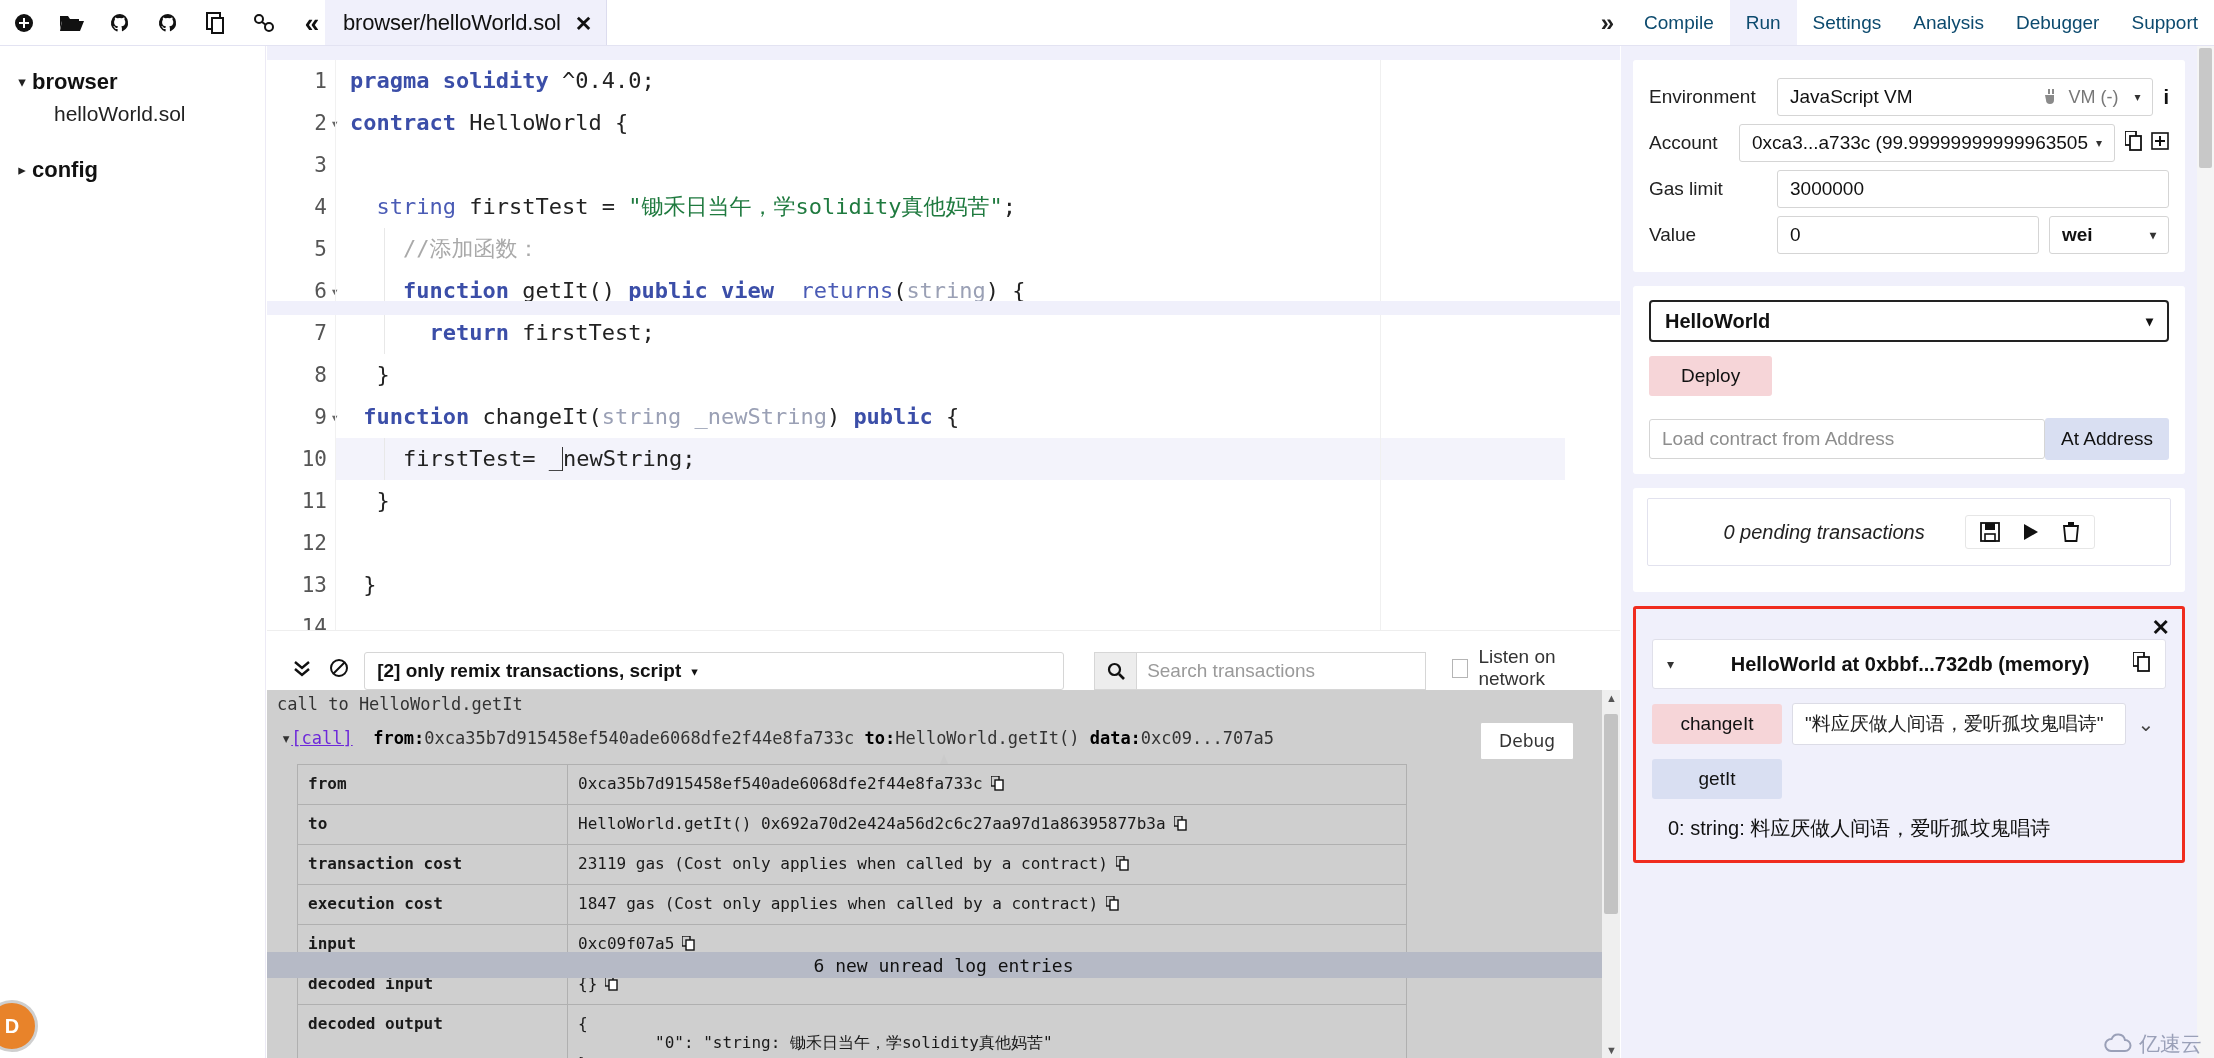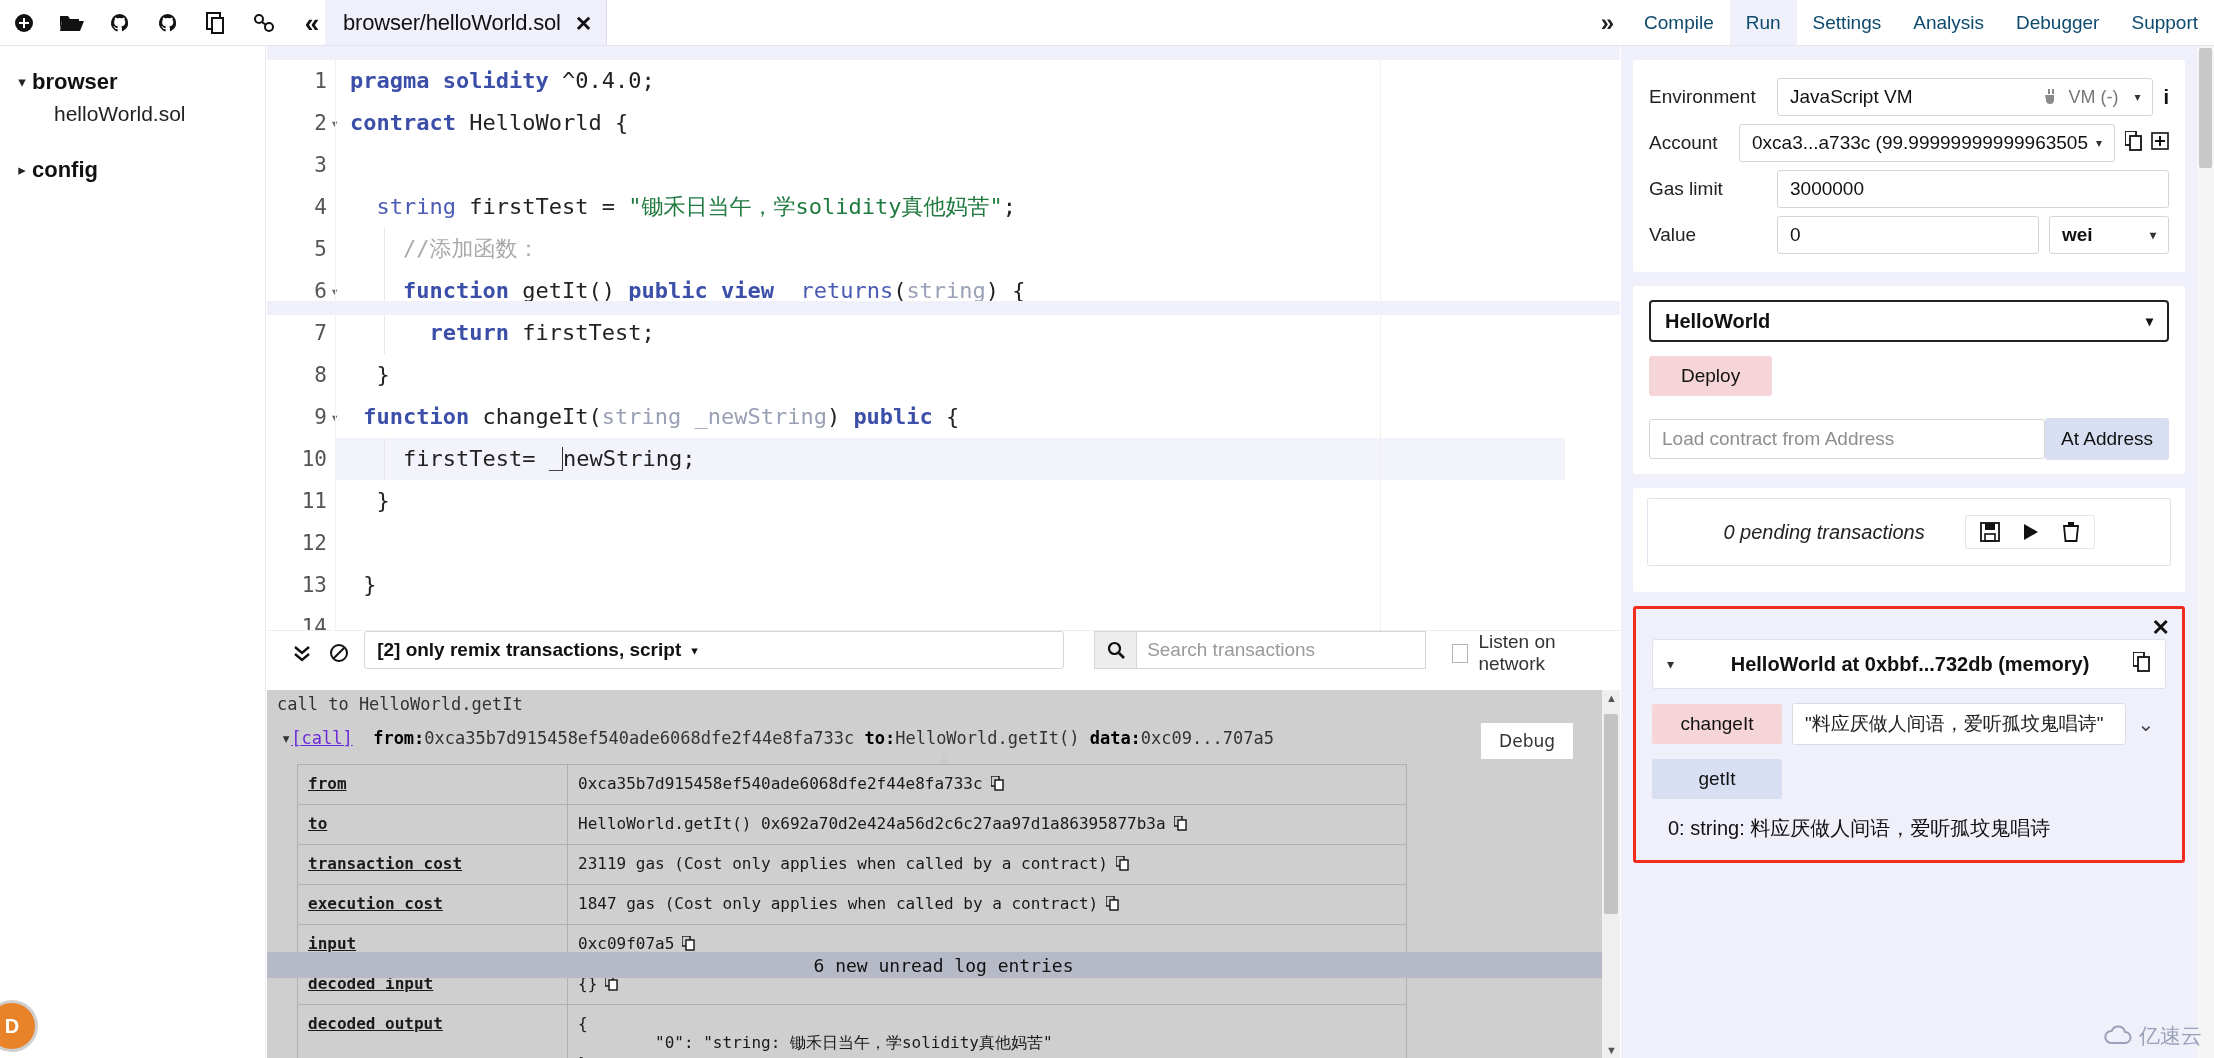--- a/index.html
+++ b/index.html
@@ -65,21 +65,21 @@
   .num { color: #222; }
   .ident { color: #222; }
   .indent-guide { position: absolute; width: 1px; background: #e8e8e8; }
   .caret { display:inline-block; width:1px; height:24px; background:#333; vertical-align:-5px; }
 
   .editor-vline { position: absolute; left: 1113px; top: 14px; width: 1px; height: 570px; background: #f0f0f0; }
   .editor-midstrip { position: absolute; left: 0; top: 255px; width: 1353px; height: 14px; background: #f0f0fb; }
 
   
   .terminal { position: absolute; left: 267px; top: 630px; width: 1353px; height: 428px; background: #fff; }
-  .term-toolbar { height: 60px; display: flex; align-items: flex-start; padding: 0 16px; border-top:1px solid #eee; }
+  .term-toolbar { height: 60px; display: flex; align-items: flex-end; padding: 0 16px; border-top:1px solid #eee; }
   .term-ic { width: 44px; height: 44px; display: flex; align-items: center; justify-content: center; cursor: pointer; color:#222; }
   .term-select {
     flex: 0 0 700px; height: 38px; border: 1px solid #d6d6d6; border-radius: 3px; background: #fff;
     display: flex; align-items: center; padding: 0 12px; font-size: 19px; font-weight: bold; color: #111; cursor: pointer;
     margin-left: 6px;
   }
   .term-select .cav { margin-left: 10px; font-size: 13px; font-weight: normal; }
   .search-wrap { margin-left: 30px; display: flex; align-items: center; }
   .search-btn { width: 42px; height: 38px; background: #ededed; border: 1px solid #d6d6d6; border-right: none;
                 display: flex; align-items: center; justify-content: center; cursor: pointer; }
@@ -99,21 +99,21 @@
   .log-call { position: relative; padding: 12px 0 8px 14px; display: flex; align-items: flex-start; }
   .log-call-text { font-size: 17px; font-family: "DejaVu Sans Mono", monospace; color: #333; }
   .log-call-text .cbr { color: #6d28d9; text-decoration: underline; }
   .log-call-text b { color: #000; }
   .debug-btn { position: absolute; right: 46px; top: 6px; background: #fff; border: 1px solid #cfcfcf;
                padding: 8px 18px; font-size: 17px; color: #333; cursor: pointer; border-radius: 2px; }
 
   .tx-table { position: relative; margin: 8px 0 0 30px; width: 1110px; border-collapse: collapse;
               background: #cfcfcf; font-family: "DejaVu Sans Mono", monospace; }
   .tx-table td { border: 1px solid #b0b0b0; padding: 9px 10px; font-size: 16px; color: #1a1a1a; vertical-align: top; }
-  .tx-table td.k { width: 270px; font-weight: bold; text-decoration: underline; }
+  .tx-table td.k { width: 270px; font-weight: bold; }
   .tx-table td.v { }
   .cp { display: inline-block; margin-left: 8px; vertical-align: -2px; cursor: pointer; }
 
   .unread-bar { position: absolute; left: 0; top: 262px; width: 1353px; height: 26px; background: #b6bac6;
                 display: flex; align-items: center; justify-content: center; cursor: pointer; }
   .unread-text { font-size: 18px; color: #111; font-family: "DejaVu Sans Mono", monospace; }
 
   .term-scroll { position: absolute; right: 0; top: 60px; width: 18px; height: 368px; background: #efefef; }
   .term-scroll .thumb { position: absolute; left: 2px; top: 10px; width: 14px; height: 200px; background: #c3c3c3; border-radius: 2px; }
   .term-scroll .ar { position: absolute; left: 4px; font-size: 11px; color: #555; }
@@ -168,21 +168,21 @@
   .fn-btn.blue { background: #d9dff2; color: #111; }
   .fn-input { flex: 1; margin-left: 10px; height: 42px; background: #fff; border: 1px solid #dcdce6;
               border-radius: 3px; display: flex; align-items: center; padding: 0 12px; font-size: 19px; color: #222; }
   .fn-chev { width: 40px; text-align: center; font-size: 20px; color: #444; cursor: pointer; }
   .fn-result { margin-top: 16px; padding-left: 16px; font-size: 20px; color: #111; }
 
   
   .badge-orange { position: absolute; left: -14px; bottom: 6px; width: 52px; height: 52px; border-radius: 50%;
                   background: #e8832a; border: 3px solid #cfcfcf; display: flex; align-items: center;
                   justify-content: center; color: #fff; font-weight: bold; font-size: 20px; overflow: hidden; }
-  .wm-br { position: absolute; right: 12px; bottom: 8px; display: flex; align-items: center; gap: 6px;
+  .wm-br { position: absolute; right: 12px; bottom: 0; display: flex; align-items: center; gap: 6px;
            color: #9aa0b8; font-size: 21px; }
   .page-scroll { position: absolute; right: 0; top: 46px; width: 17px; height: 1012px; background: #f5f5f5; }
   .page-scroll .thumb { position: absolute; left: 2px; top: 2px; width: 13px; height: 120px; background: #c8c8c8; border-radius: 2px; }
 </style>
 </head>
 <body>
 
 <div id="app">
 
   <div class="topbar">

